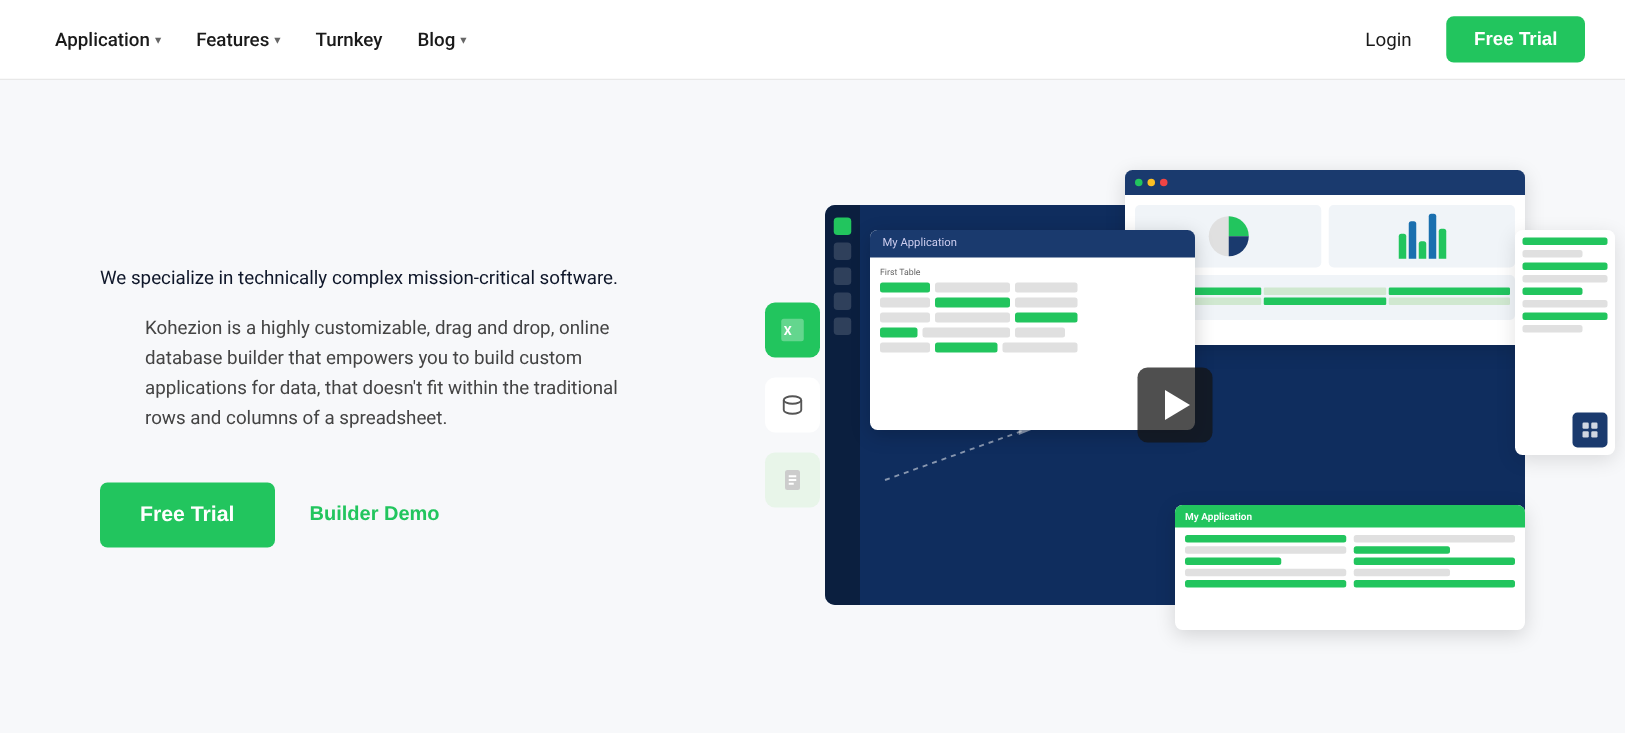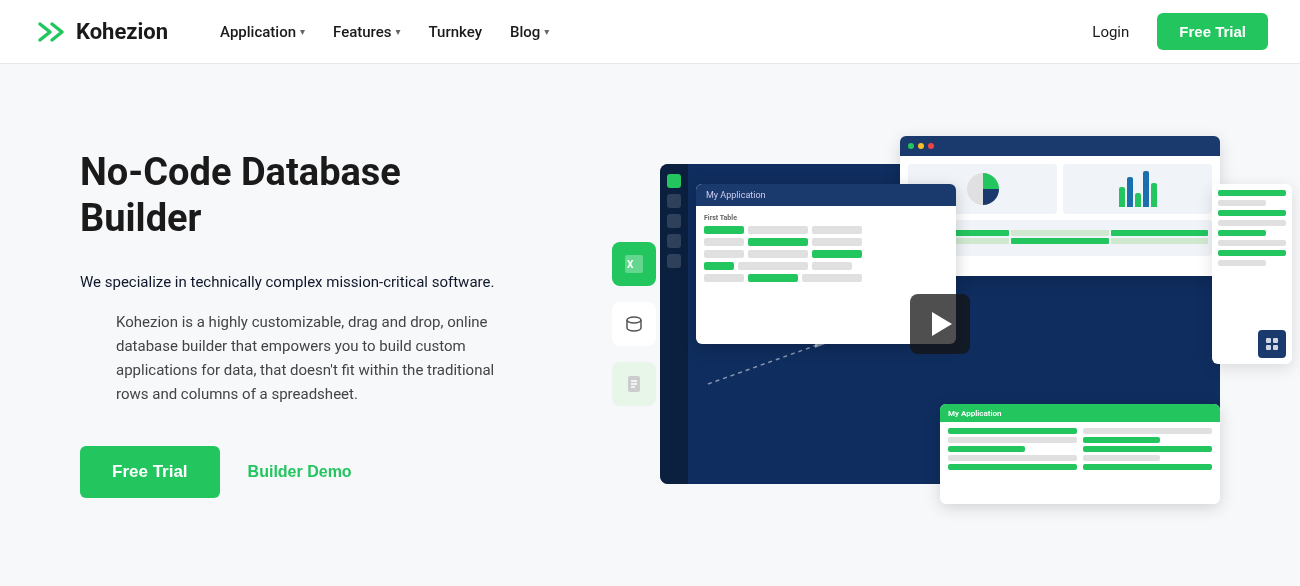--- a/index.html
+++ b/index.html
@@ -359,28 +359,20 @@
       padding: 10px 4px;
       gap: 6px;
     }
     .sp-dot { width: 14px; height: 14px; border-radius: 3px; background: rgba(255,255,255,0.15); }
     .sp-dot.active { background: #22c55e; }
   </style>
 </head>
 <body>
 
 <nav>
-  <a class="nav-logo" href="#">
-    <svg class="logo-icon" viewBox="0 0 36 36" fill="none">
-      <rect width="36" height="36" rx="4" fill="transparent"></rect>
-      <path d="M8 10 L18 18 L8 26" stroke="#22c55e" stroke-width="3.5" stroke-linecap="round" stroke-linejoin="round"></path>
-      <path d="M20 10 L30 18 L20 26" stroke="#22c55e" stroke-width="3.5" stroke-linecap="round" stroke-linejoin="round"></path>
-    </svg>
-    <span class="logo-text">Kohezion</span>
-  </a>
 
   <div class="nav-links">
     <div class="nav-item">
       <span>Application</span>
       <span class="chevron">▾</span>
     </div>
     <div class="nav-item">
       <span>Features</span>
       <span class="chevron">▾</span>
     </div>
@@ -394,21 +386,20 @@
   </div>
 
   <div class="nav-right">
     <span class="nav-login">Login</span>
     <button class="nav-free-trial">Free Trial</button>
   </div>
 </nav>
 
 <section class="hero">
   <div class="hero-left">
-    <h1 class="hero-title">No-Code Database Builder</h1>
     <p class="hero-sub">We specialize in technically complex mission-critical software.</p>
     <p class="hero-desc">Kohezion is a highly customizable, drag and drop, online database builder that empowers you to build custom applications for data, that doesn't fit within the traditional rows and columns of a spreadsheet.</p>
     <div class="hero-buttons">
       <button class="btn-free-trial">Free Trial</button>
       <button class="btn-schedule-demo">Builder Demo</button>
     </div>
   </div>
 
   <div class="hero-right">
     <div class="hero-image-container">
@@ -493,21 +484,21 @@
               </div>
             </div>
           </div>
         </div>
 
         <div class="window-center">
           <div class="window-c-header">
             <span class="window-c-title">My Application</span>
           </div>
           <div class="window-c-body">
-            <div style="font-size:7px;color:#666;margin-bottom:4px;font-weight:700;">First Table</div>
+            <div style="font-size:7px;color:#666;margin-bottom:4px;font-weight:400;">First Table</div>
             <div class="table-row-mock">
                 <div class="table-cell-mock green" style="width:40px"></div>
                 <div class="table-cell-mock" style="width:60px"></div>
                 <div class="table-cell-mock" style="width:50px"></div>
               </div>
             <div class="table-row-mock">
                 <div class="table-cell-mock" style="width:40px"></div>
                 <div class="table-cell-mock green" style="width:60px"></div>
                 <div class="table-cell-mock" style="width:50px"></div>
               </div>

